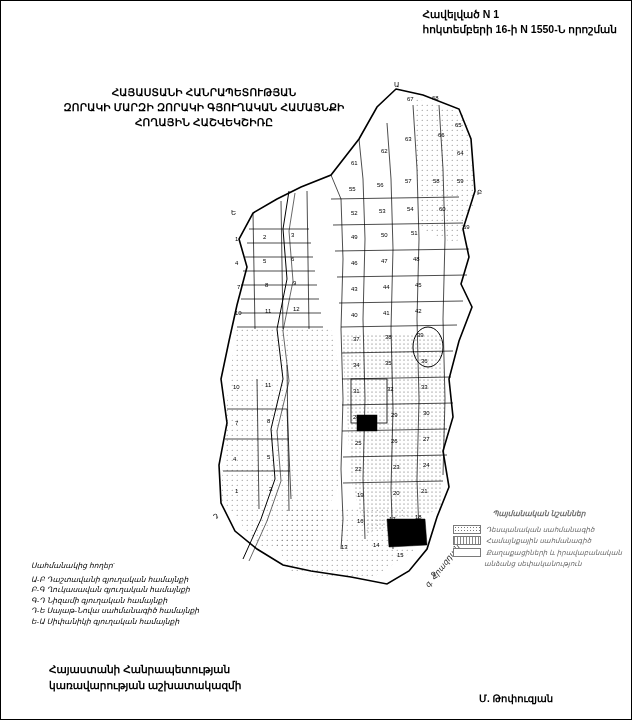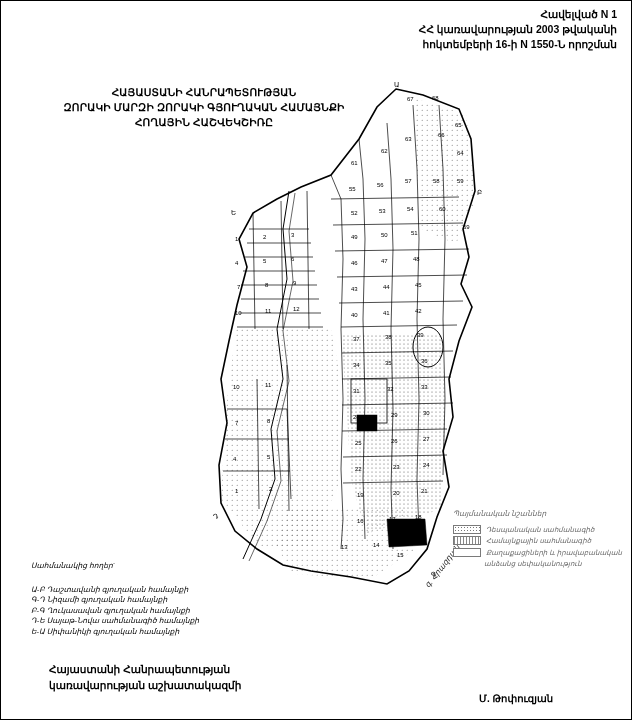--- a/index.html
+++ b/index.html
@@ -20,21 +20,20 @@
     left: 0; top: 0;
     width: 632px;
     height: 720px;
     border: 1px solid #000000;
     box-sizing: border-box;
   }
   .hdr-right {
     position: absolute;
     right: 14px;
     top: 6px;
-    text-align: right;
     font-size: 10.5px;
     line-height: 15px;
     font-weight: bold;
   }
   .title-block {
     position: absolute;
     left: 38px;
     top: 84px;
     width: 330px;
     text-align: center;
@@ -46,35 +45,37 @@
   .legend-left {
     position: absolute;
     left: 30px;
     top: 560px;
     width: 230px;
     font-size: 7.5px;
     line-height: 10.5px;
     font-style: italic;
   }
   .legend-left .lg-title {
-    margin-bottom: 13px;
+    margin-bottom: 3px;
   }
   .legend-right {
     position: absolute;
     left: 452px;
     top: 508px;
     width: 172px;
     font-size: 7px;
     line-height: 9.5px;
     font-style: italic;
     color: #6a6a6a;
   }
   .legend-right .lr-title {
+    text-align: center;
     margin-bottom: 6px;
     font-size: 7.5px;
+    font-weight: bold;
   }
   .lr-row {
     display: flex;
     align-items: center;
     margin-bottom: 2px;
   }
   .swatch {
     width: 26px;
     height: 7px;
     border: 1px solid #7a7a7a;
@@ -125,21 +126,20 @@
     color: #333;
   }
 </style>
 </head>
 <body>
 
 <div class="page">
 
   <div class="hdr-right">
     <div>Հավելված N 1</div>
-    <div>ՀՀ կառավարության 2003 թվականի</div>
     <div>հոկտեմբերի 16-ի N 1550-Ն որոշման</div>
   </div>
 
   <div class="title-block">
     <div>ՀԱՅԱՍՏԱՆԻ ՀԱՆՐԱՊԵՏՈՒԹՅԱՆ</div>
     <div>ԶՈՐԱԿԻ ՄԱՐԶԻ ԶՈՐԱԿԻ ԳՅՈՒՂԱԿԱՆ ՀԱՄԱՅՆՔԻ</div>
     <div>ՀՈՂԱՅԻՆ ՀԱՇՎԵԿՇԻՌԸ</div>
   </div>
 
   <div class="map-wrap">
@@ -319,22 +319,22 @@
     </div>
     <div class="lr-row">
       <span class="swatch" style="border:none;background:none"></span>
       <span>անձանց սեփականություն</span>
     </div>
   </div>
 
   <div class="legend-left">
     <div class="lg-title">Սահմանակից հողեր`</div>
     <div>Ա-Բ Դաշտավանի գյուղական համայնքի</div>
+    <div>Բ-Գ Ղուկասավան գյուղական համայնքի</div>
     <div>Գ-Դ Նիզամի գյուղական համայնքի</div>
-    <div>Բ-Գ Ղուկասավան գյուղական համայնքի</div>
     <div>Դ-Ե Սայաթ-Նովա սահմանագիծ համայնքի</div>
     <div>Ե-Ա Սիփանիկի գյուղական համայնքի</div>
   </div>
 
   <div class="footer-left">
     <div>Հայաստանի Հանրապետության</div>
     <div>կառավարության աշխատակազմի</div>
   </div>
 
   <div class="footer-right">Մ. Թոփուզյան</div>

